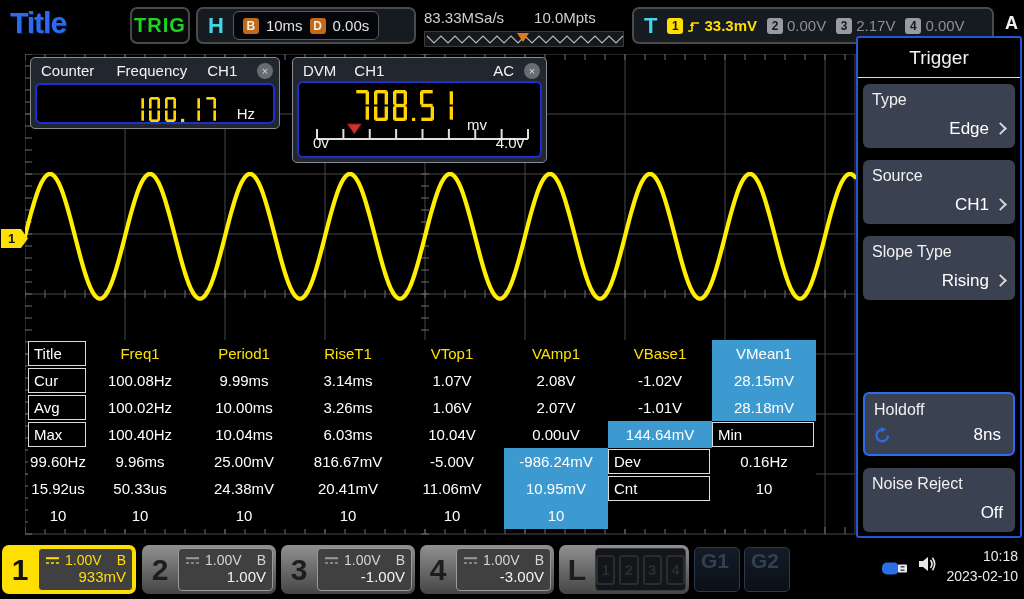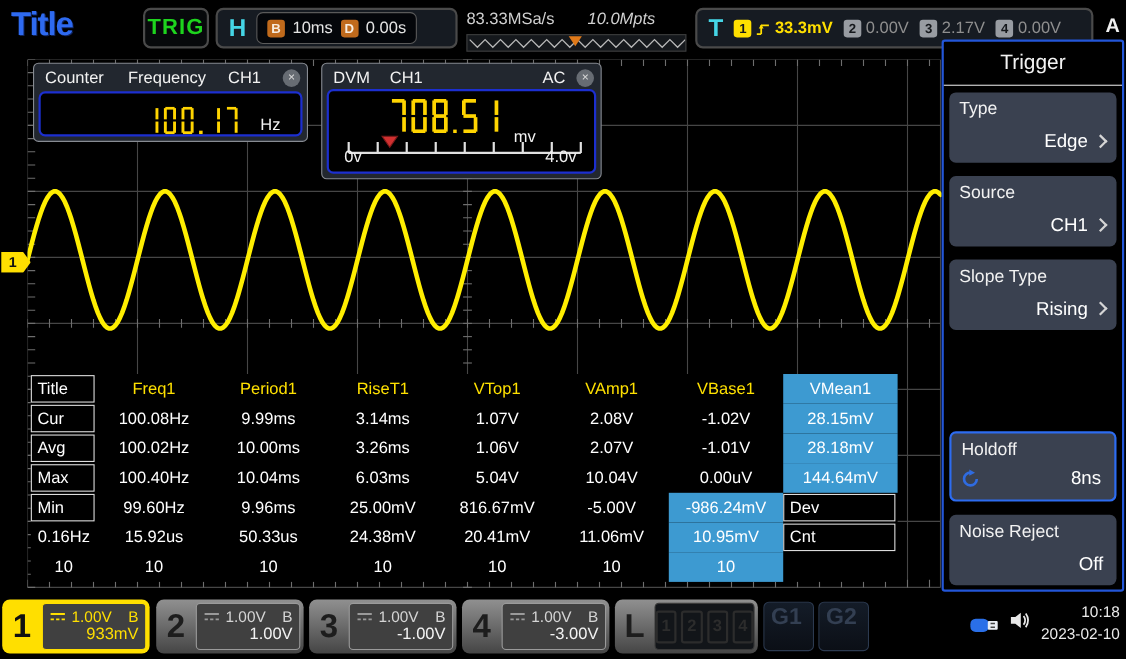--- a/index.html
+++ b/index.html
@@ -16,21 +16,21 @@
   #trig-box span{color:#1ed41e;font-size:20px;font-weight:bold;letter-spacing:1px;}
   #h-panel{left:196px;top:7px;width:220px;height:37px;display:flex;align-items:center;}
   .cyan-letter{color:#45d5e6;font-weight:bold;font-size:22px;margin-left:10px;}
   .h-inner{margin-left:9px;display:flex;align-items:center;gap:7px;background:#04060a;
            border:1px solid #5a5a5a;border-radius:6px;height:27px;padding:0 9px;}
   .badge{width:16px;height:16px;border-radius:3px;background:#c06a1c;color:#f7ecdf;font-size:12px;
          font-weight:bold;display:flex;align-items:center;justify-content:center;flex:none;}
   .h-val{color:#e3e3e3;font-size:15px;white-space:nowrap;}
   #rate{position:absolute;left:424px;top:9px;width:202px;display:flex;z-index:40;}
   #rate span{color:#d0d0d0;font-size:15px;}
-  #rate .mem{margin-left:30px;font-style:italic;}
+  #rate .mem{margin-left:30px;}
   #preview-strip{position:absolute;left:424px;top:31px;width:200px;height:16px;background:#15181c;
                  border:1px solid #3c3c3c;box-sizing:border-box;z-index:40;}
   #t-panel{left:632px;top:7px;width:362px;height:37px;display:flex;align-items:center;gap:10px;
            padding-left:10px;}
   .t-item{display:flex;align-items:center;gap:4px;font-size:15px;white-space:nowrap;}
   .yb{background:#ffdf00;color:#15181c;}
   .gb{background:#989ca2;color:#15181c;}
   .yv{color:#ffdf00;font-weight:bold;}
   .gv{color:#8f8f8f;}
   #acq-mode{position:absolute;left:1005px;top:13px;color:#f0f0f0;font-size:18px;font-weight:bold;z-index:60;}
@@ -525,21 +525,20 @@
       <div class="mt-cell ">10.00ms</div>
       <div class="mt-cell ">3.26ms</div>
       <div class="mt-cell ">1.06V</div>
       <div class="mt-cell ">2.07V</div>
       <div class="mt-cell ">-1.01V</div>
       <div class="mt-cell mt-hl">28.18mV</div>
       <div class="mt-cell mt-lbl">Max</div>
       <div class="mt-cell ">100.40Hz</div>
       <div class="mt-cell ">10.04ms</div>
       <div class="mt-cell ">6.03ms</div>
-      <div class="mt-cell ">5.04V</div>
       <div class="mt-cell ">10.04V</div>
       <div class="mt-cell ">0.00uV</div>
       <div class="mt-cell mt-hl">144.64mV</div>
       <div class="mt-cell mt-lbl">Min</div>
       <div class="mt-cell ">99.60Hz</div>
       <div class="mt-cell ">9.96ms</div>
       <div class="mt-cell ">25.00mV</div>
       <div class="mt-cell ">816.67mV</div>
       <div class="mt-cell ">-5.00V</div>
       <div class="mt-cell mt-hl">-986.24mV</div>

